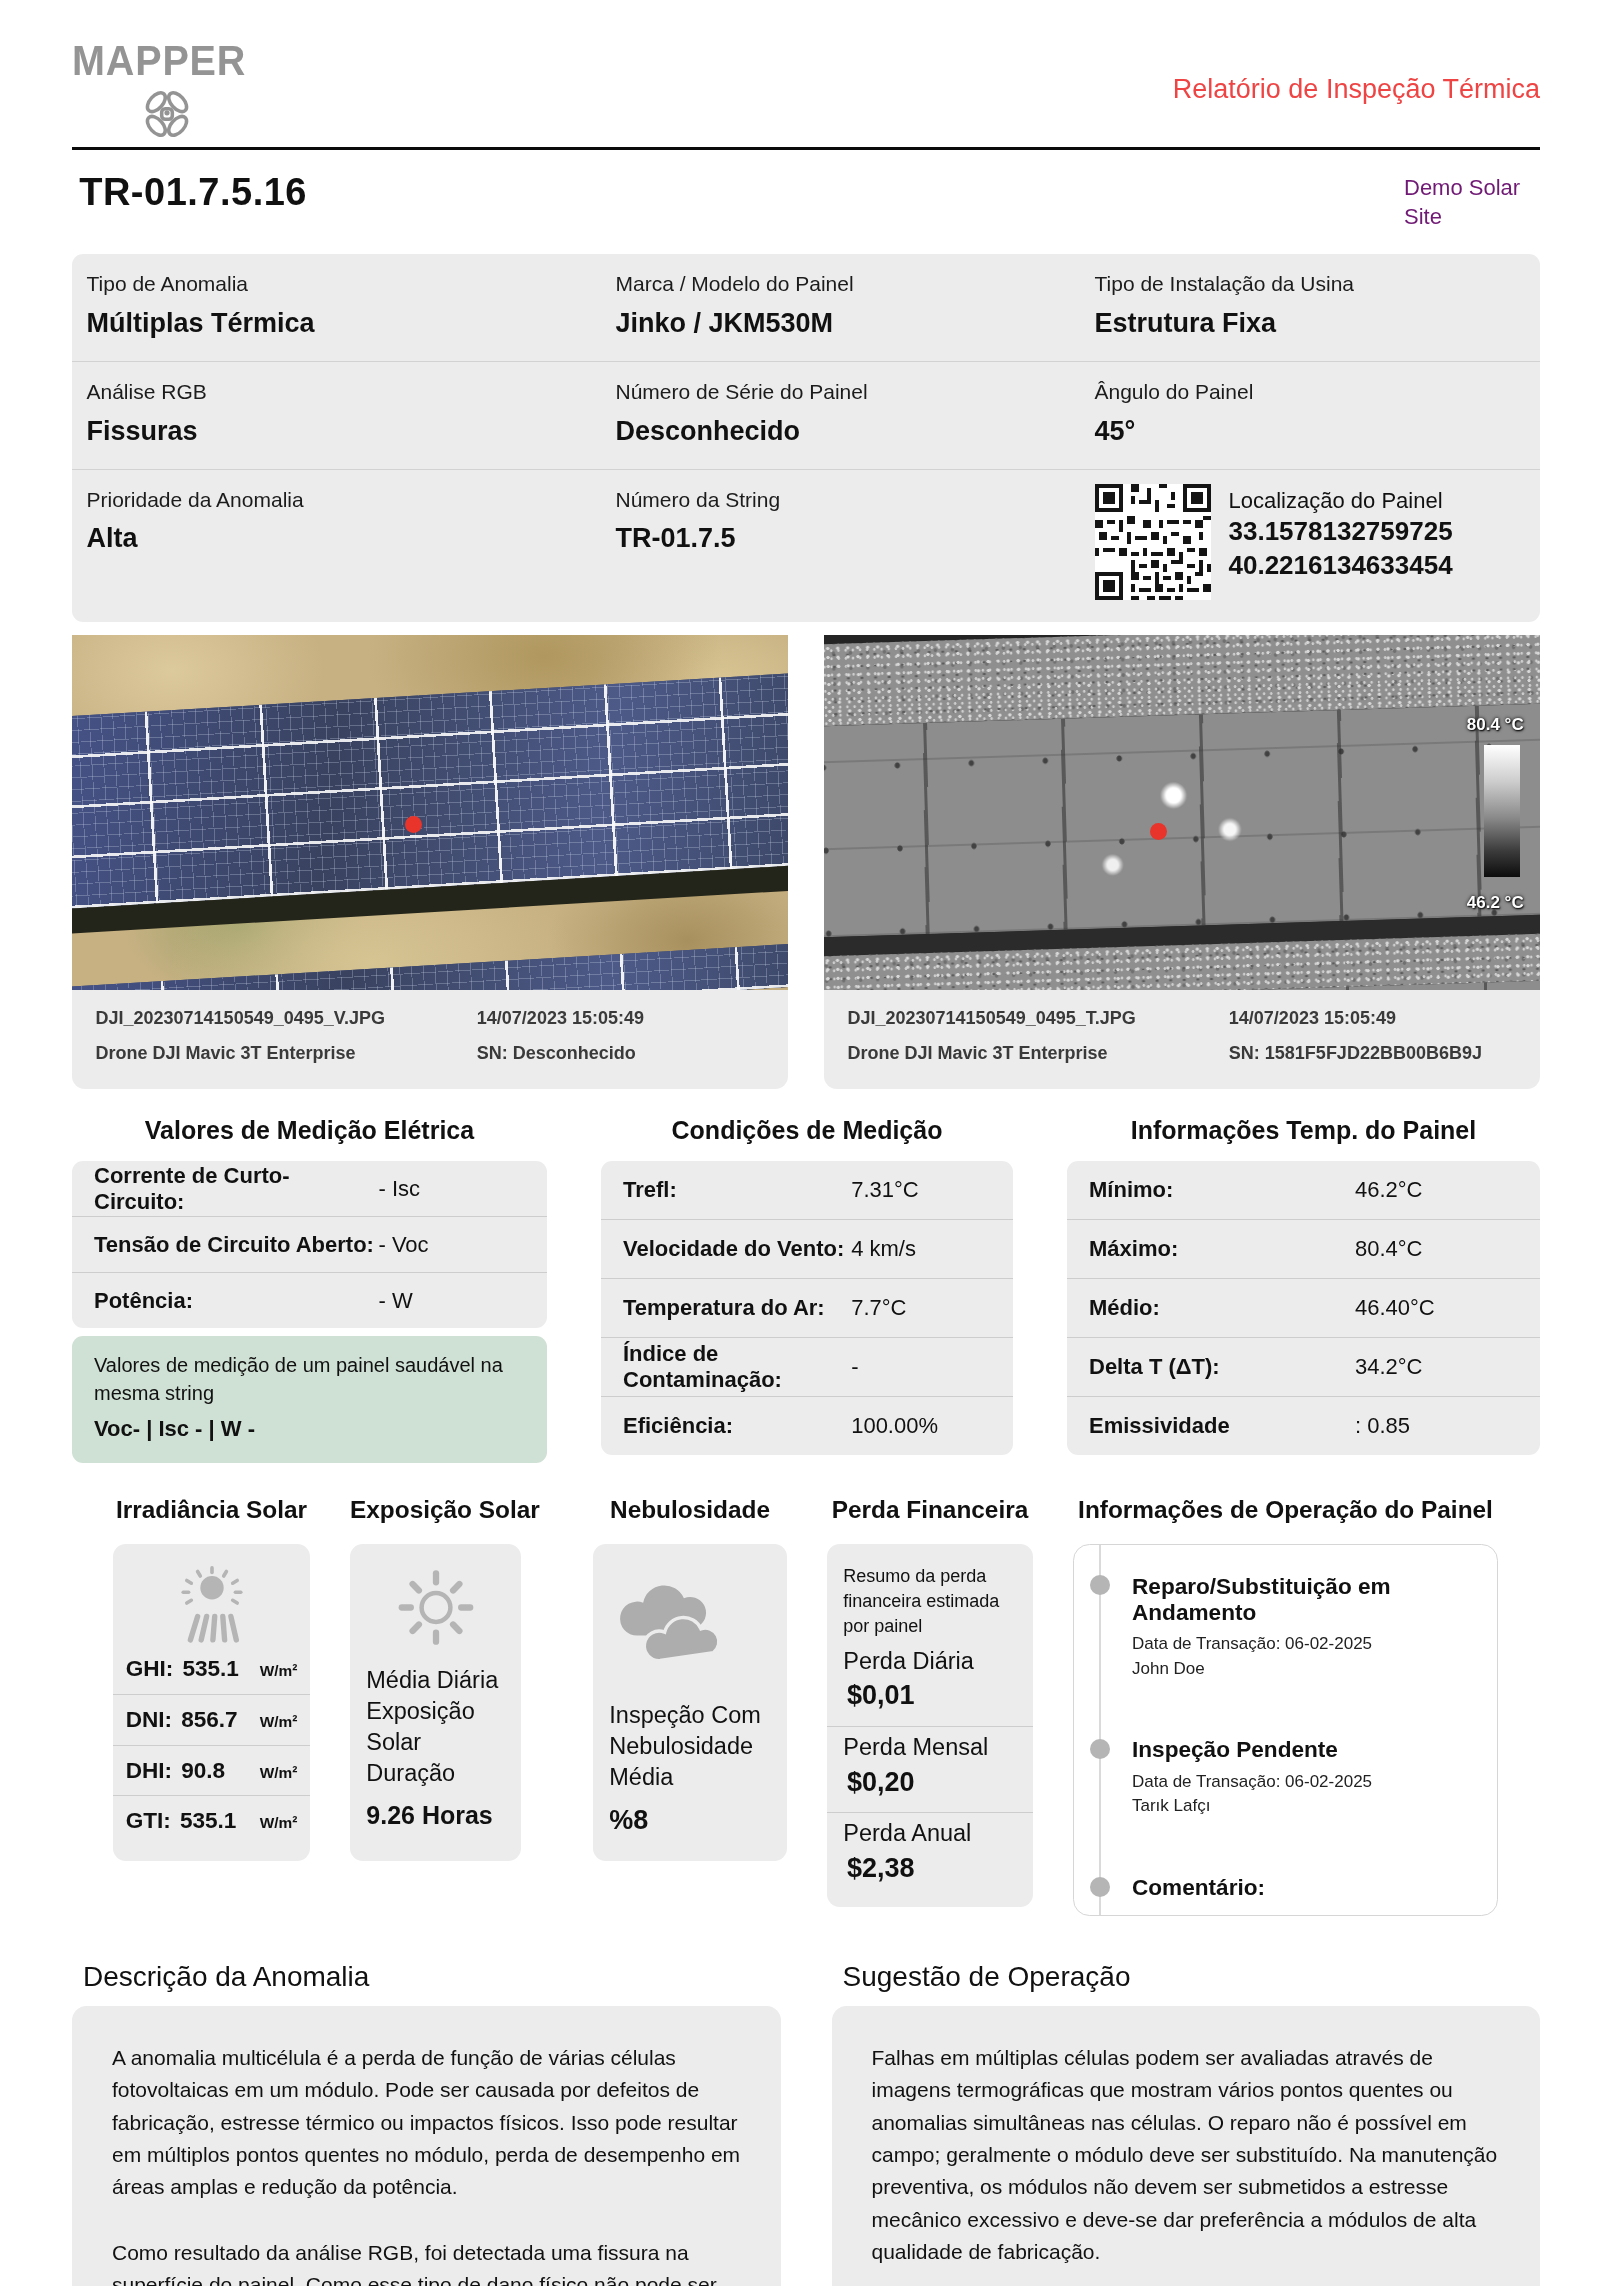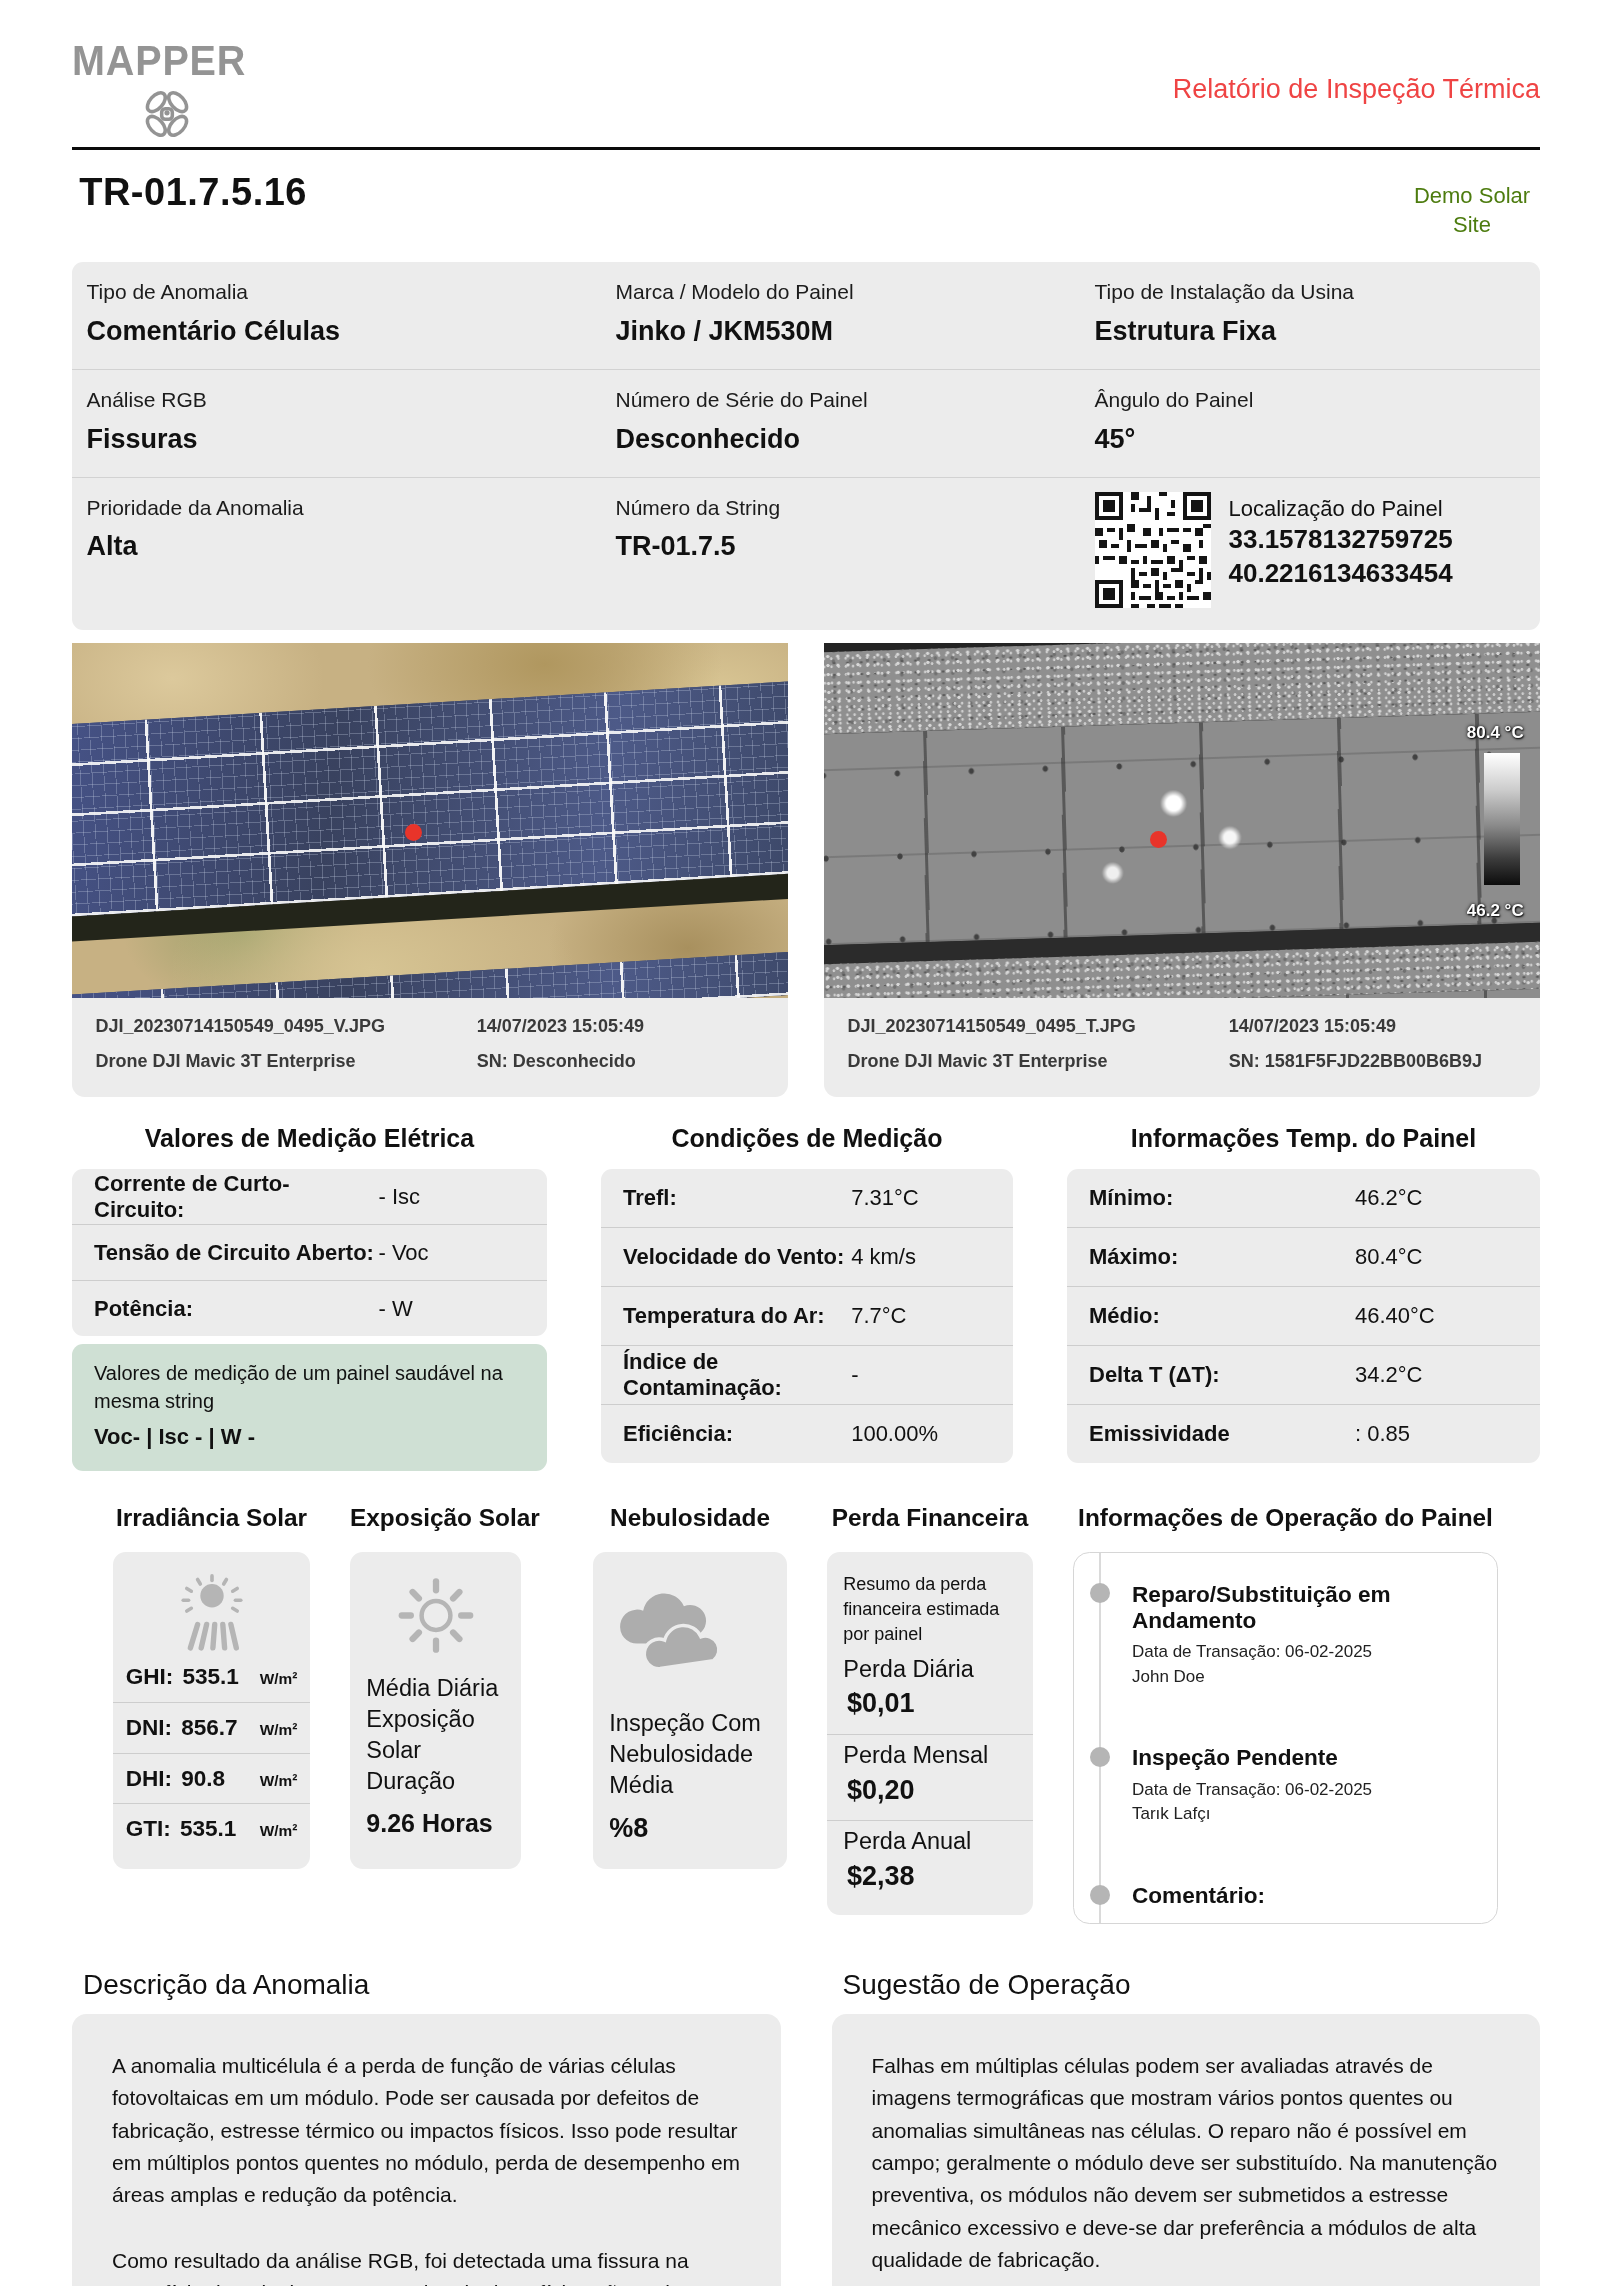--- a/index.html
+++ b/index.html
@@ -9,21 +9,21 @@
   
   .hrow{display:flex;justify-content:space-between;align-items:center;height:107px;}
   .logo{display:flex;align-items:center;gap:3.6px;color:#949494;flex-direction:column;}
   .logo-word{font-size:43px;font-weight:700;letter-spacing:0.9px;transform:scaleX(.92);transform-origin:left center;}
   .report-title{color:#ef4444;font-size:27px;font-weight:500;margin-left:37px;}
   .rule{border:none;border-top:3.6px solid #0b0b0b;margin:3.6px 0 0;}
 
   
   .title-row{display:flex;justify-content:space-between;align-items:flex-start;margin:18px 0 22px;}
   .report-id{font-size:38px;font-weight:700;margin:3.6px 0 0 7.2px;letter-spacing:0.5px;}
-  .site-name{font-size:22px;color:#4d7c0f;text-align:center;max-width:136px;line-height:1.35;margin-top:13px;}
+  .site-name{font-size:22px;color:#701a75;text-align:left;max-width:136px;line-height:1.35;margin-top:5px;}
 
   
   .meta{background:#ececec;border-radius:11px;}
   .meta-row{display:grid;grid-template-columns:529px 479px 1fr;padding:18px 18px 22px 14.5px;min-height:58px;}
   .meta-row + .meta-row{border-top:1.8px solid #d2d2d2;}
   .mlabel{font-size:21px;color:#1c1c1c;margin-bottom:11.8px;}
   .mvalue{font-size:27px;font-weight:700;}
   .qr-cell{display:flex;align-items:flex-start;gap:18px;margin-top:-3.6px;}
   .qr{width:116px;height:116px;flex:0 0 auto;background:#fff;}
   .qr-label{font-size:22px;margin:3.6px 0 1.8px;}
@@ -158,21 +158,21 @@
 
   <div class="title-row">
     <div class="report-id">TR-01.7.5.16</div>
     <div class="site-name">Demo Solar Site</div>
   </div>
 
   <div class="meta">
     <div class="meta-row">
       <div class="mcell">
         <div class="mlabel">Tipo de Anomalia</div>
-        <div class="mvalue">Comentário Células</div>
+        <div class="mvalue">Múltiplas Térmica</div>
       </div>
       <div class="mcell">
         <div class="mlabel">Marca / Modelo do Painel</div>
         <div class="mvalue">Jinko / JKM530M</div>
       </div>
       <div class="mcell">
         <div class="mlabel">Tipo de Instalação da Usina</div>
         <div class="mvalue">Estrutura Fixa</div>
       </div>
     </div>

